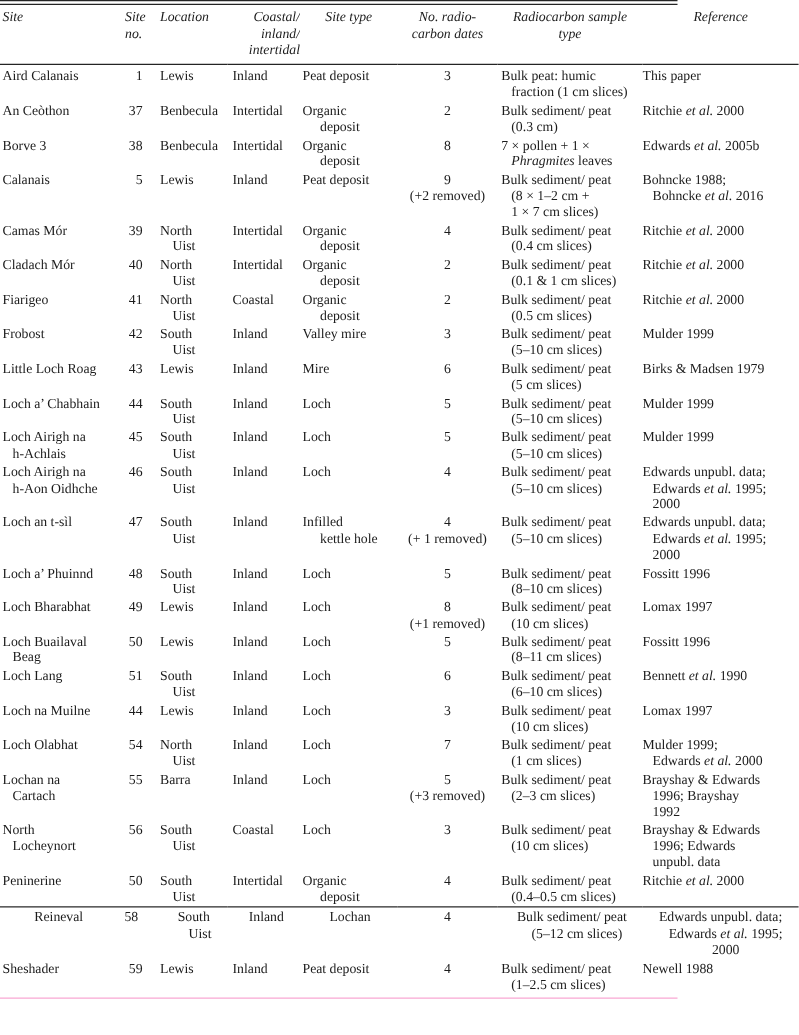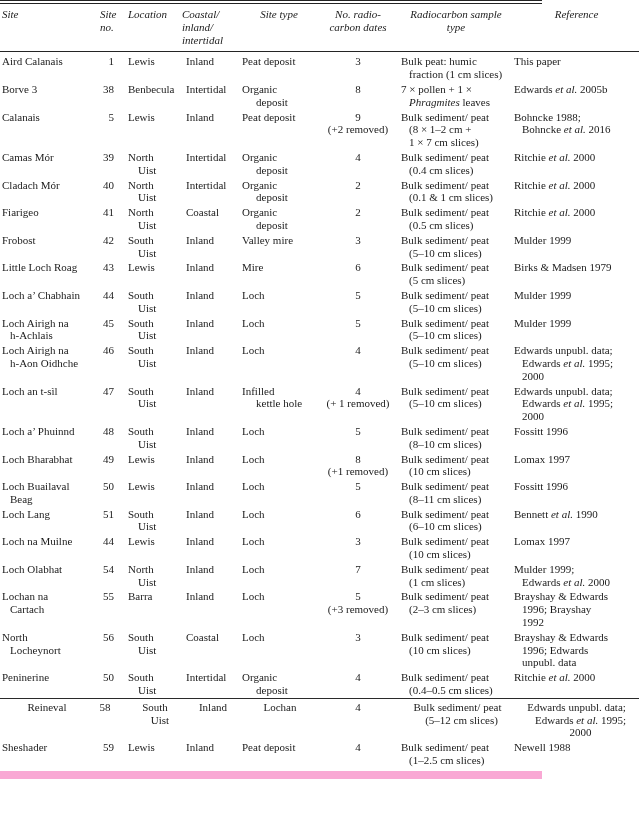--- a/index.html
+++ b/index.html
@@ -14,21 +14,21 @@
     font-family: "Liberation Serif", "DejaVu Serif", serif;
     color: #1b1b1b;
   }
   .page {
     width: 639px;
     height: 828px;
     box-sizing: border-box;
   }
   .table-frame {
     border-top: 4px double #242424;
-    border-bottom: 8px solid #f9a8d4;
+    border-bottom: 1px solid #f9a8d4;
     width: 542px;
     box-sizing: border-box;
   }
   table {
     border-collapse: collapse;
     table-layout: fixed;
     width: 639px;
     font-size: 11px;
     line-height: 12.8px;
   }
@@ -58,21 +58,21 @@
   col.c-location { width: 58px; }
   col.c-coastal  { width: 58px; }
   col.c-type     { width: 78px; }
   col.c-dates    { width: 80px; }
   col.c-sample   { width: 116px; }
   col.c-ref      { width: 125px; }
   
   th.col-site     { text-align: left; padding-left: 2px; }
   th.col-no       { text-align: left; padding-left: 4px; }
   th.col-location { text-align: left; padding-left: 4px; }
-  th.col-coastal  { text-align: left; }
+  th.col-coastal  { text-align: right; }
   th.col-type     { text-align: center; }
   th.col-dates    { text-align: center; }
   th.col-sample   { text-align: center; }
   th.col-ref      { text-align: center; }
   
   td.col-site     { text-align: left; padding-left: 10px; text-indent: -8px; padding-right: 4px; }
   td.col-no       { text-align: right; padding-right: 10px; }
   td.col-location { text-align: left; padding-left: 14px; text-indent: -10px; }
   td.col-coastal  { text-align: left; padding-left: 4px; }
   td.col-type     { text-align: left; padding-left: 16px; text-indent: -14px; margin-left: 28px; }
@@ -120,20 +120,32 @@
             <td class="col-no">1</td>
             <td class="col-location">Lewis</td>
             <td class="col-coastal">Inland</td>
             <td class="col-type">Peat deposit</td>
             <td class="col-dates">3</td>
             <td class="col-sample">Bulk peat: humic
 fraction (1 cm slices)</td>
             <td class="col-ref">This paper</td>
           </tr>
           <tr>
+            <td class="col-site">An Ceòthon</td>
+            <td class="col-no">37</td>
+            <td class="col-location">Benbecula</td>
+            <td class="col-coastal">Intertidal</td>
+            <td class="col-type">Organic
+deposit</td>
+            <td class="col-dates">2</td>
+            <td class="col-sample">Bulk sediment/ peat
+(0.3 cm)</td>
+            <td class="col-ref">Ritchie <i>et al.</i> 2000</td>
+          </tr>
+          <tr>
             <td class="col-site">Borve 3</td>
             <td class="col-no">38</td>
             <td class="col-location">Benbecula</td>
             <td class="col-coastal">Intertidal</td>
             <td class="col-type">Organic
 deposit</td>
             <td class="col-dates">8</td>
             <td class="col-sample">7 × pollen + 1 ×
 <i>Phragmites</i> leaves</td>
             <td class="col-ref">Edwards <i>et al.</i> 2005b</td>

